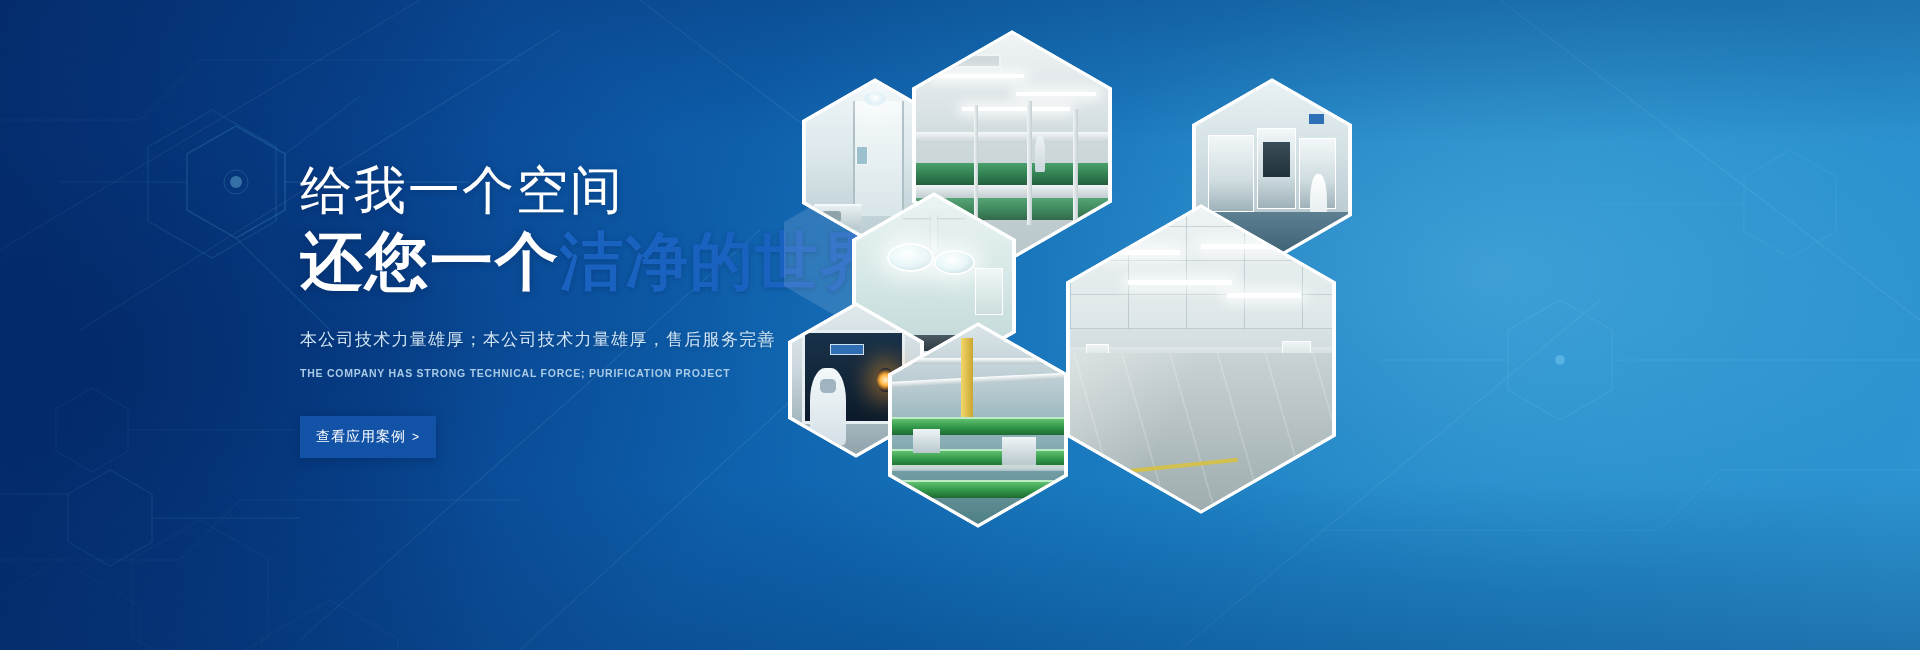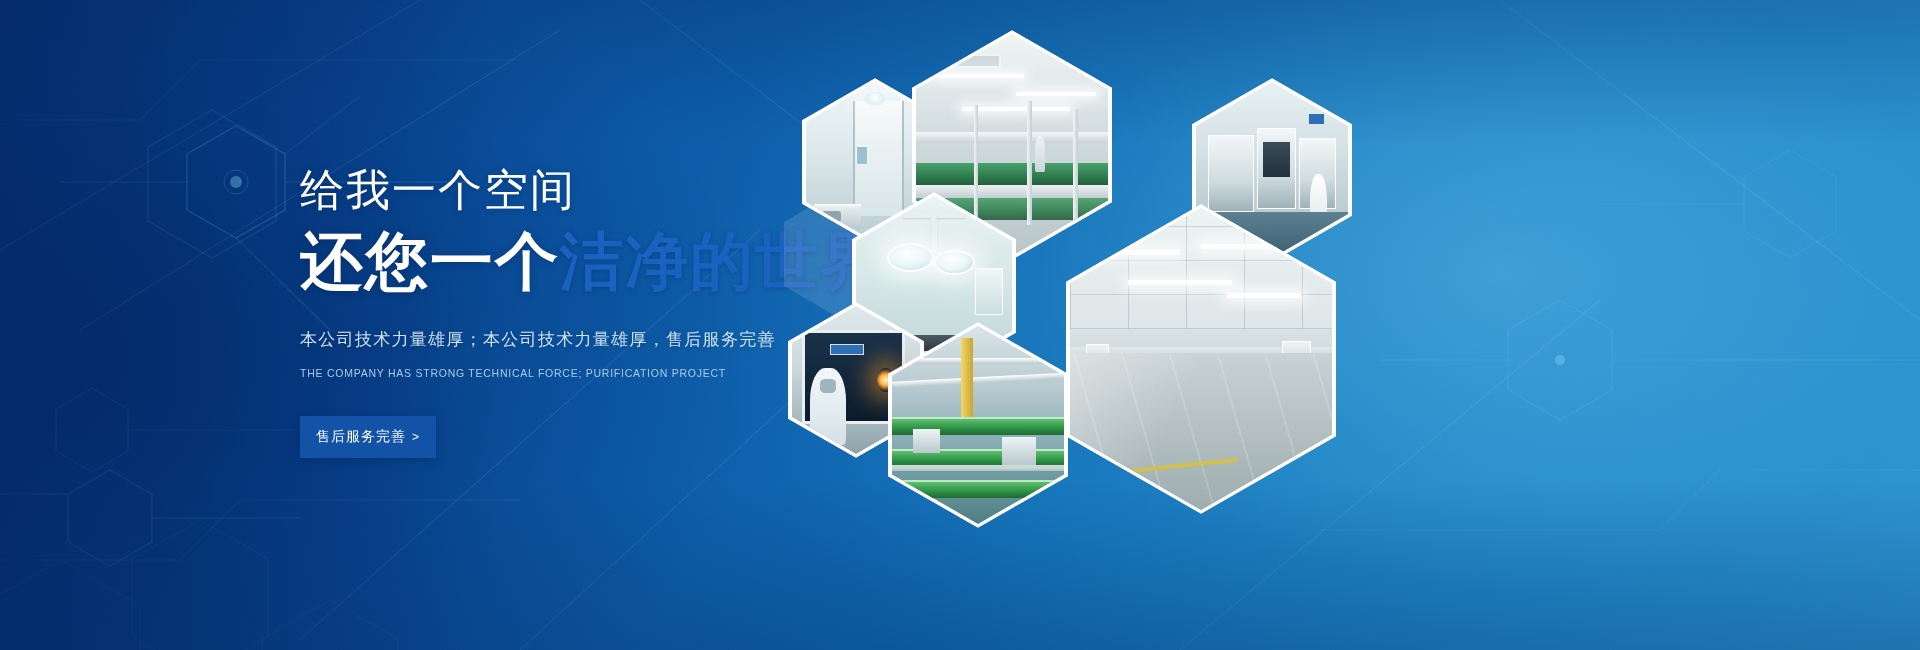--- a/index.html
+++ b/index.html
@@ -28,41 +28,41 @@
     background:
       linear-gradient(to right, rgba(2,35,92,0.55) 0%, rgba(2,35,92,0.0) 26%),
       linear-gradient(to bottom, rgba(4,45,104,0.30) 0%, rgba(0,0,0,0) 22%),
       linear-gradient(to top, rgba(4,45,104,0.32) 0%, rgba(0,0,0,0) 26%);
   }
 
   
   .copy { position:absolute; left:300px; top:160px; width:620px; }
 
   .headline-1 {
-    font-size:44px; line-height:60px; font-weight:300; color:#ffffff;
+    font-size:52px; line-height:60px; font-weight:300; color:#ffffff;
     letter-spacing:2px; white-space:nowrap;
     text-shadow:0 1px 6px rgba(0,30,70,0.35);
   }
   .headline-2 {
     font-size:63px; line-height:62px; font-weight:700; letter-spacing:2px;
     white-space:nowrap; margin-top:10px;
   }
   .headline-2 .hl-white { color:#ffffff; text-shadow:0 1px 8px rgba(0,30,70,0.40); }
   .headline-2 .hl-blue  { color:#1a62c0; text-shadow:0 1px 5px rgba(0,25,70,0.28); }
 
   .subtitle {
     margin-top:36px; font-size:17px; line-height:24px; letter-spacing:1.3px;
     color:#cfe4f5; white-space:nowrap; font-weight:400;
     text-shadow:0 1px 4px rgba(0,30,70,0.30);
   }
   .sub-en {
     margin-top:14px; font-size:10.5px; line-height:14px; letter-spacing:0.75px;
     color:#a9cbe6; font-weight:400; text-transform:uppercase;
   }
-  .sub-en div { white-space:nowrap; }
+  .sub-en div { white-space:nowrap;font-weight:bold; }
 
   .cta {
     display:inline-flex; align-items:center; justify-content:center;
     margin-top:36px; width:136px; height:42px;
     background:#1253a8; color:#ffffff; font-size:14px; letter-spacing:1px;
     border:0; cursor:pointer; font-family:inherit;
     box-shadow:0 2px 10px rgba(0,25,70,0.30);
   }
   .cta .cta-arrow { margin-left:6px; font-size:12px; }
 
@@ -378,21 +378,21 @@
       <span class="hl-white">还您一个</span><span class="hl-blue">洁净的世界</span>
     </div>
 
     <div class="subtitle">本公司技术力量雄厚；本公司技术力量雄厚，售后服务完善</div>
 
     <div class="sub-en">
       <div>THE COMPANY HAS STRONG TECHNICAL FORCE; PURIFICATION PROJECT</div>
     </div>
 
     <button class="cta">
-      <span>售后服务完善</span>
+      <span>查看应用案例</span>
       <span class="cta-arrow">&gt;</span>
     </button>
   </div>
 
   <div class="cluster">
 
     <div class="hex ghost" style="left:24px; top:190px; width:110px; height:128px;"></div>
 
     <div class="hex" style="left:42px; top:78px; width:146px; height:168px;">
       <div class="frame"></div>

